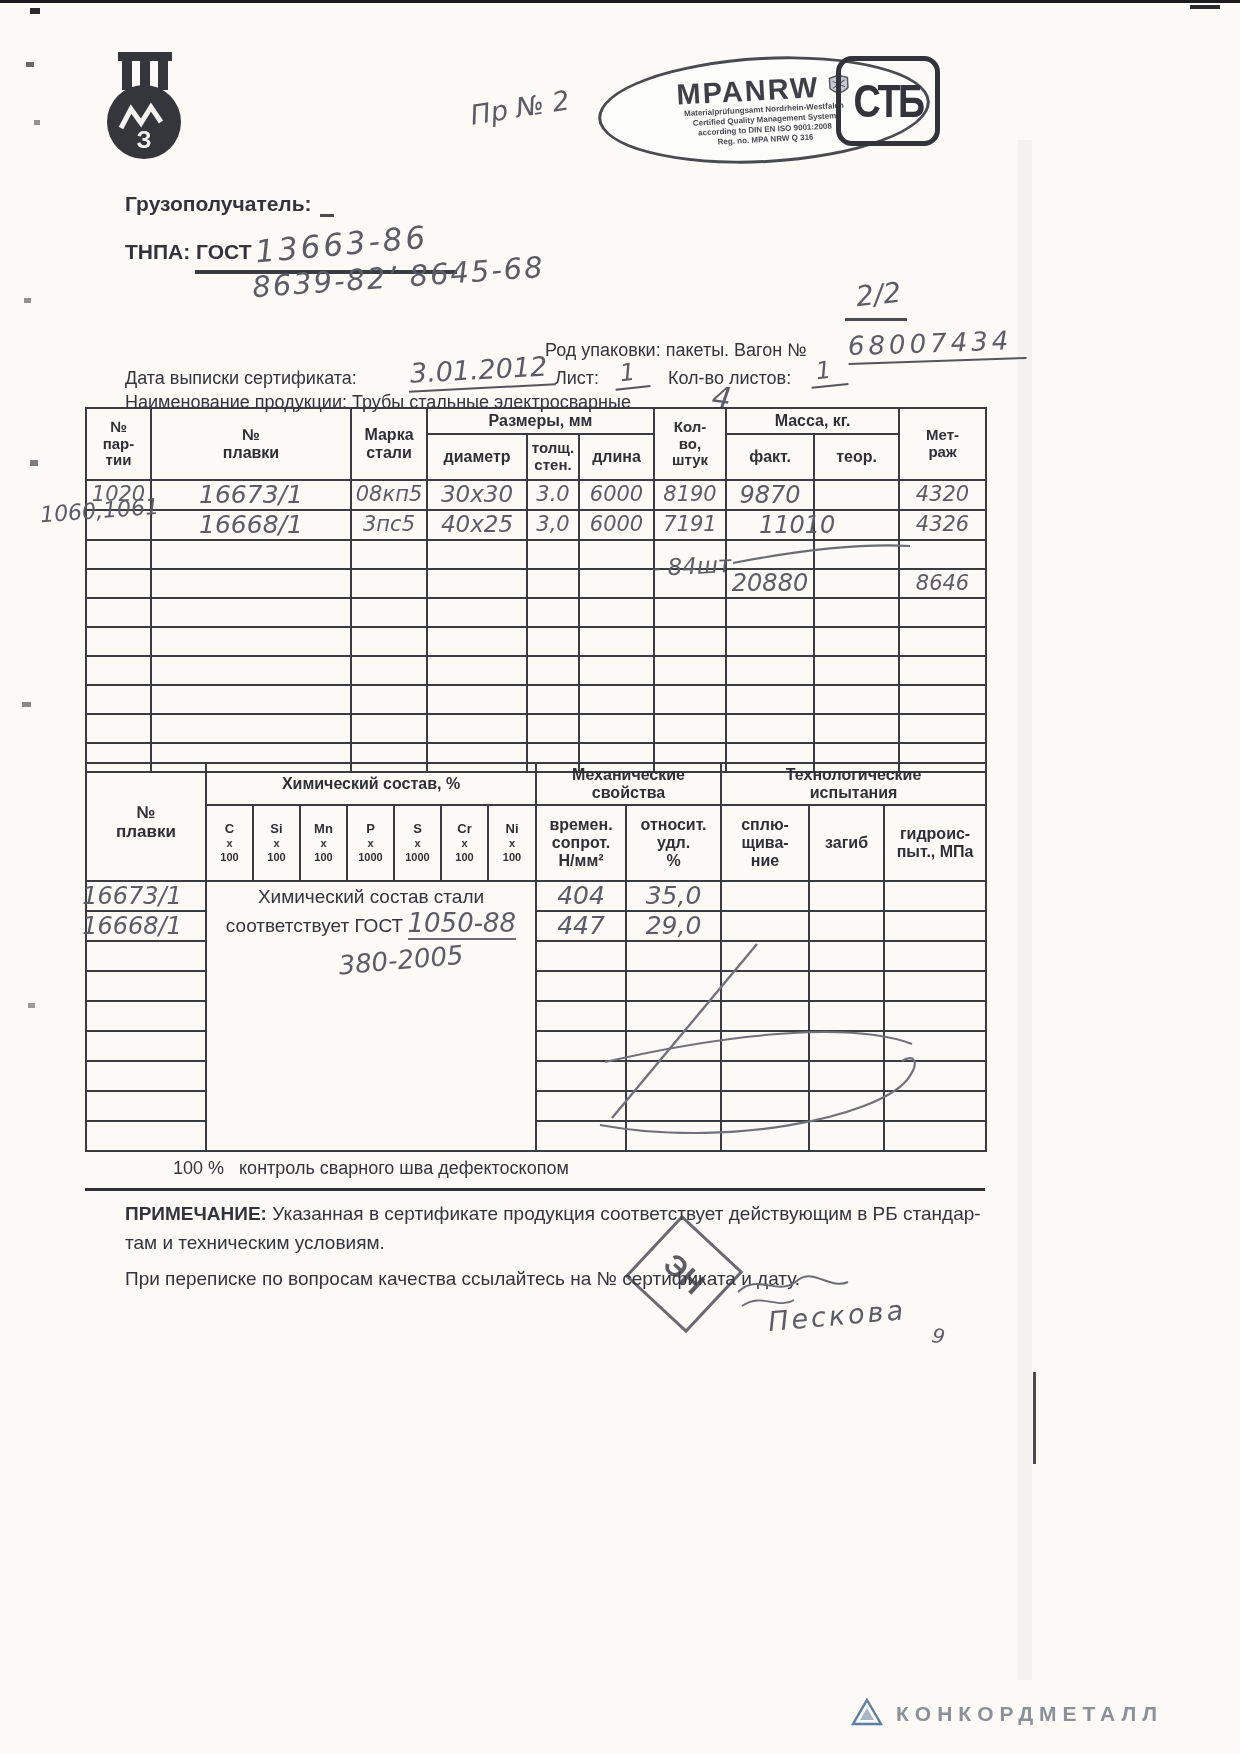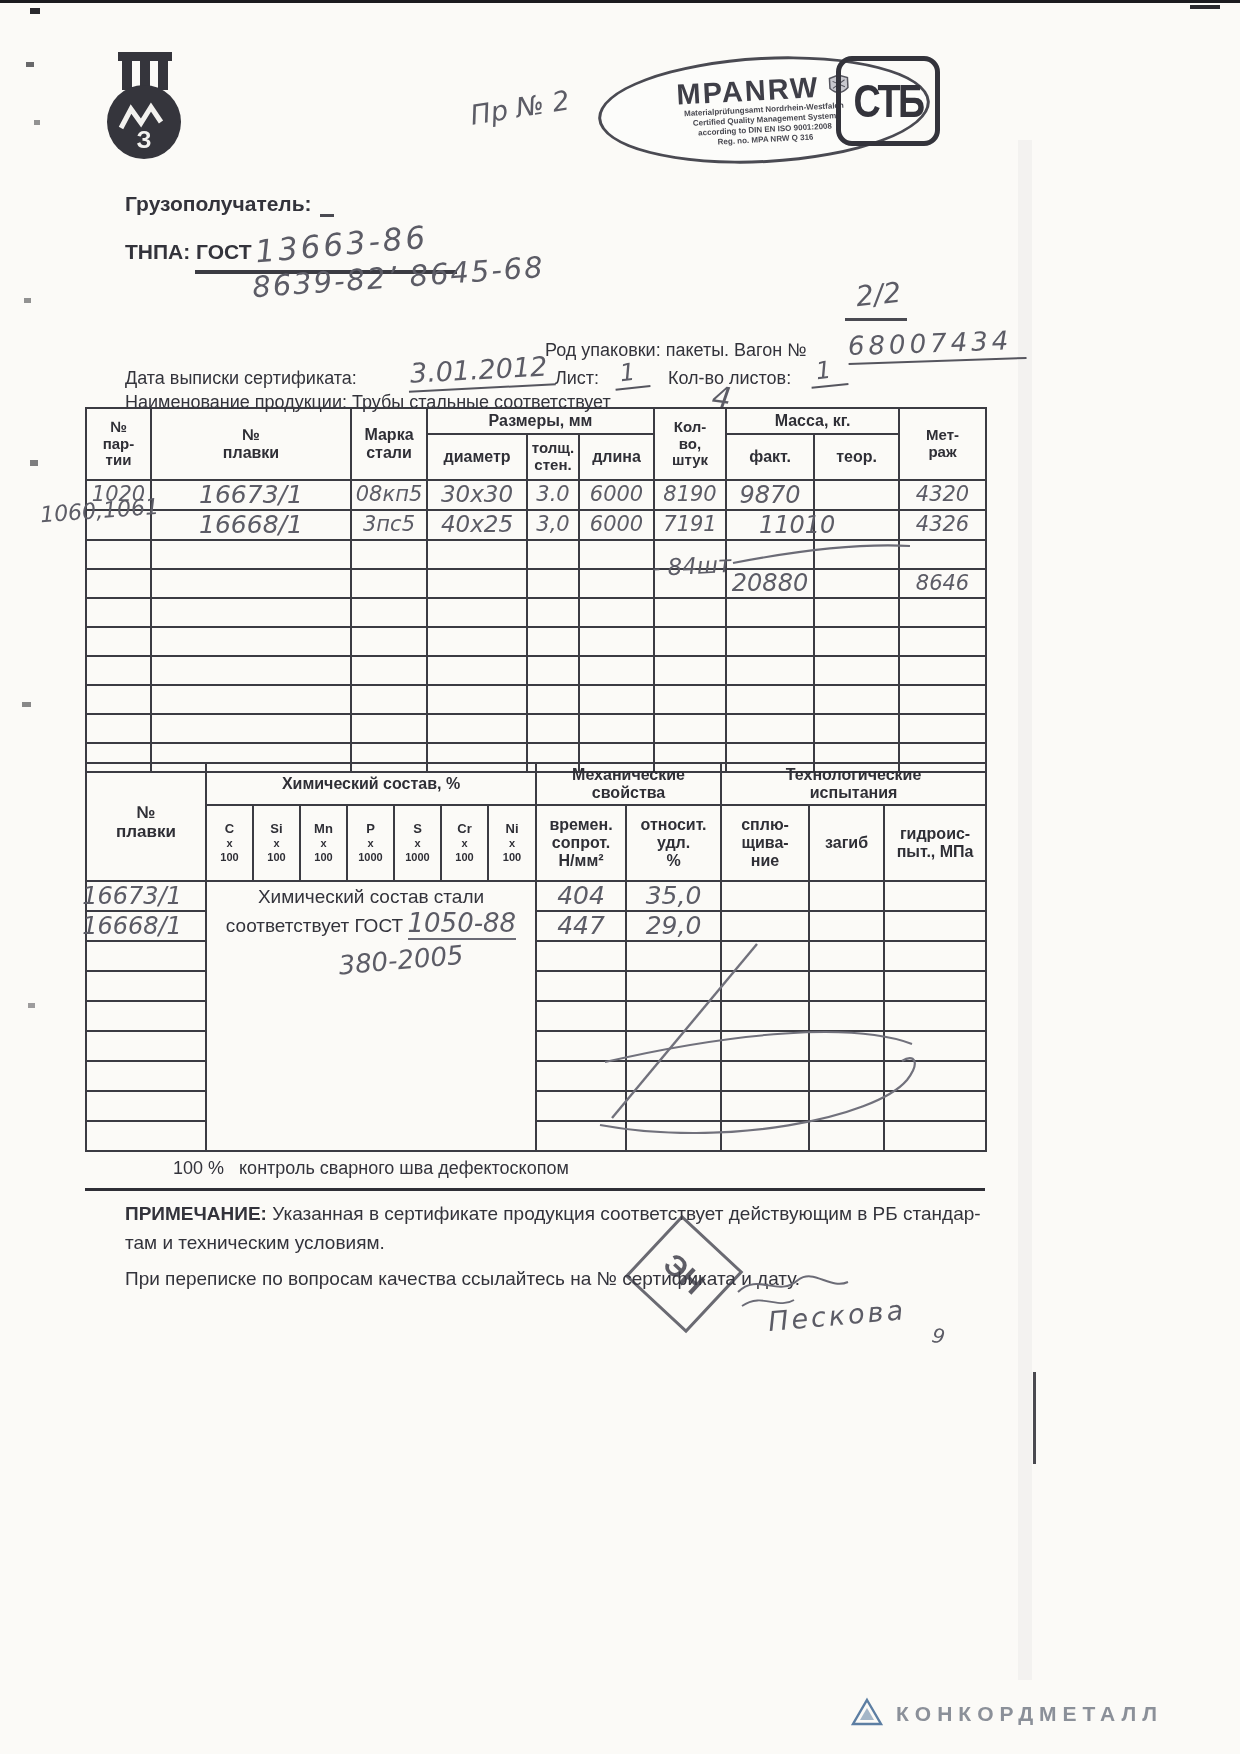--- a/index.html
+++ b/index.html
@@ -95,21 +95,21 @@
   <div class="abs p" style="left:545px;top:340px;font-size:18px;">Род упаковки: пакеты. Вагон №</div>
   <div class="abs hw" style="left:848px;top:328px;font-size:26px;letter-spacing:4px;border-bottom:2px solid #55555e;padding:0 14px 2px 0;transform:rotate(-2deg);">68007434</div>
 
   <div class="abs p" style="left:125px;top:368px;font-size:18px;">Дата выписки сертификата:</div>
   <div class="abs hw" style="left:408px;top:354px;font-size:27px;border-bottom:2px solid #55555e;padding:0 8px 2px 2px;transform:rotate(-3deg);">3.01.2012</div>
   <div class="abs p" style="left:555px;top:368px;font-size:18px;">Лист:</div>
   <div class="abs hw" style="left:614px;top:358px;font-size:24px;border-bottom:2px solid #55555e;padding:0 14px 1px 6px;transform:rotate(-6deg);">1</div>
   <div class="abs p" style="left:668px;top:368px;font-size:18px;">Кол-во листов:</div>
   <div class="abs hw" style="left:810px;top:356px;font-size:24px;border-bottom:2px solid #55555e;padding:0 16px 1px 6px;transform:rotate(-6deg);">1</div>
 
-  <div class="abs p" style="left:125px;top:392px;font-size:18px;">Наименование продукции: Трубы стальные соответствует</div>
+  <div class="abs p" style="left:125px;top:392px;font-size:18px;">Наименование продукции: Трубы стальные электросварные</div>
   <div class="abs hw" style="left:712px;top:380px;font-size:30px;transform:rotate(8deg);">4</div>
 
   <table class="abs t1" style="left:85px;top:407px;width:900px;">
     <colgroup>
       <col style="width:65px">
         <col style="width:200px">
         <col style="width:76px">
         <col style="width:100px">
       <col style="width:52px">
         <col style="width:75px">

